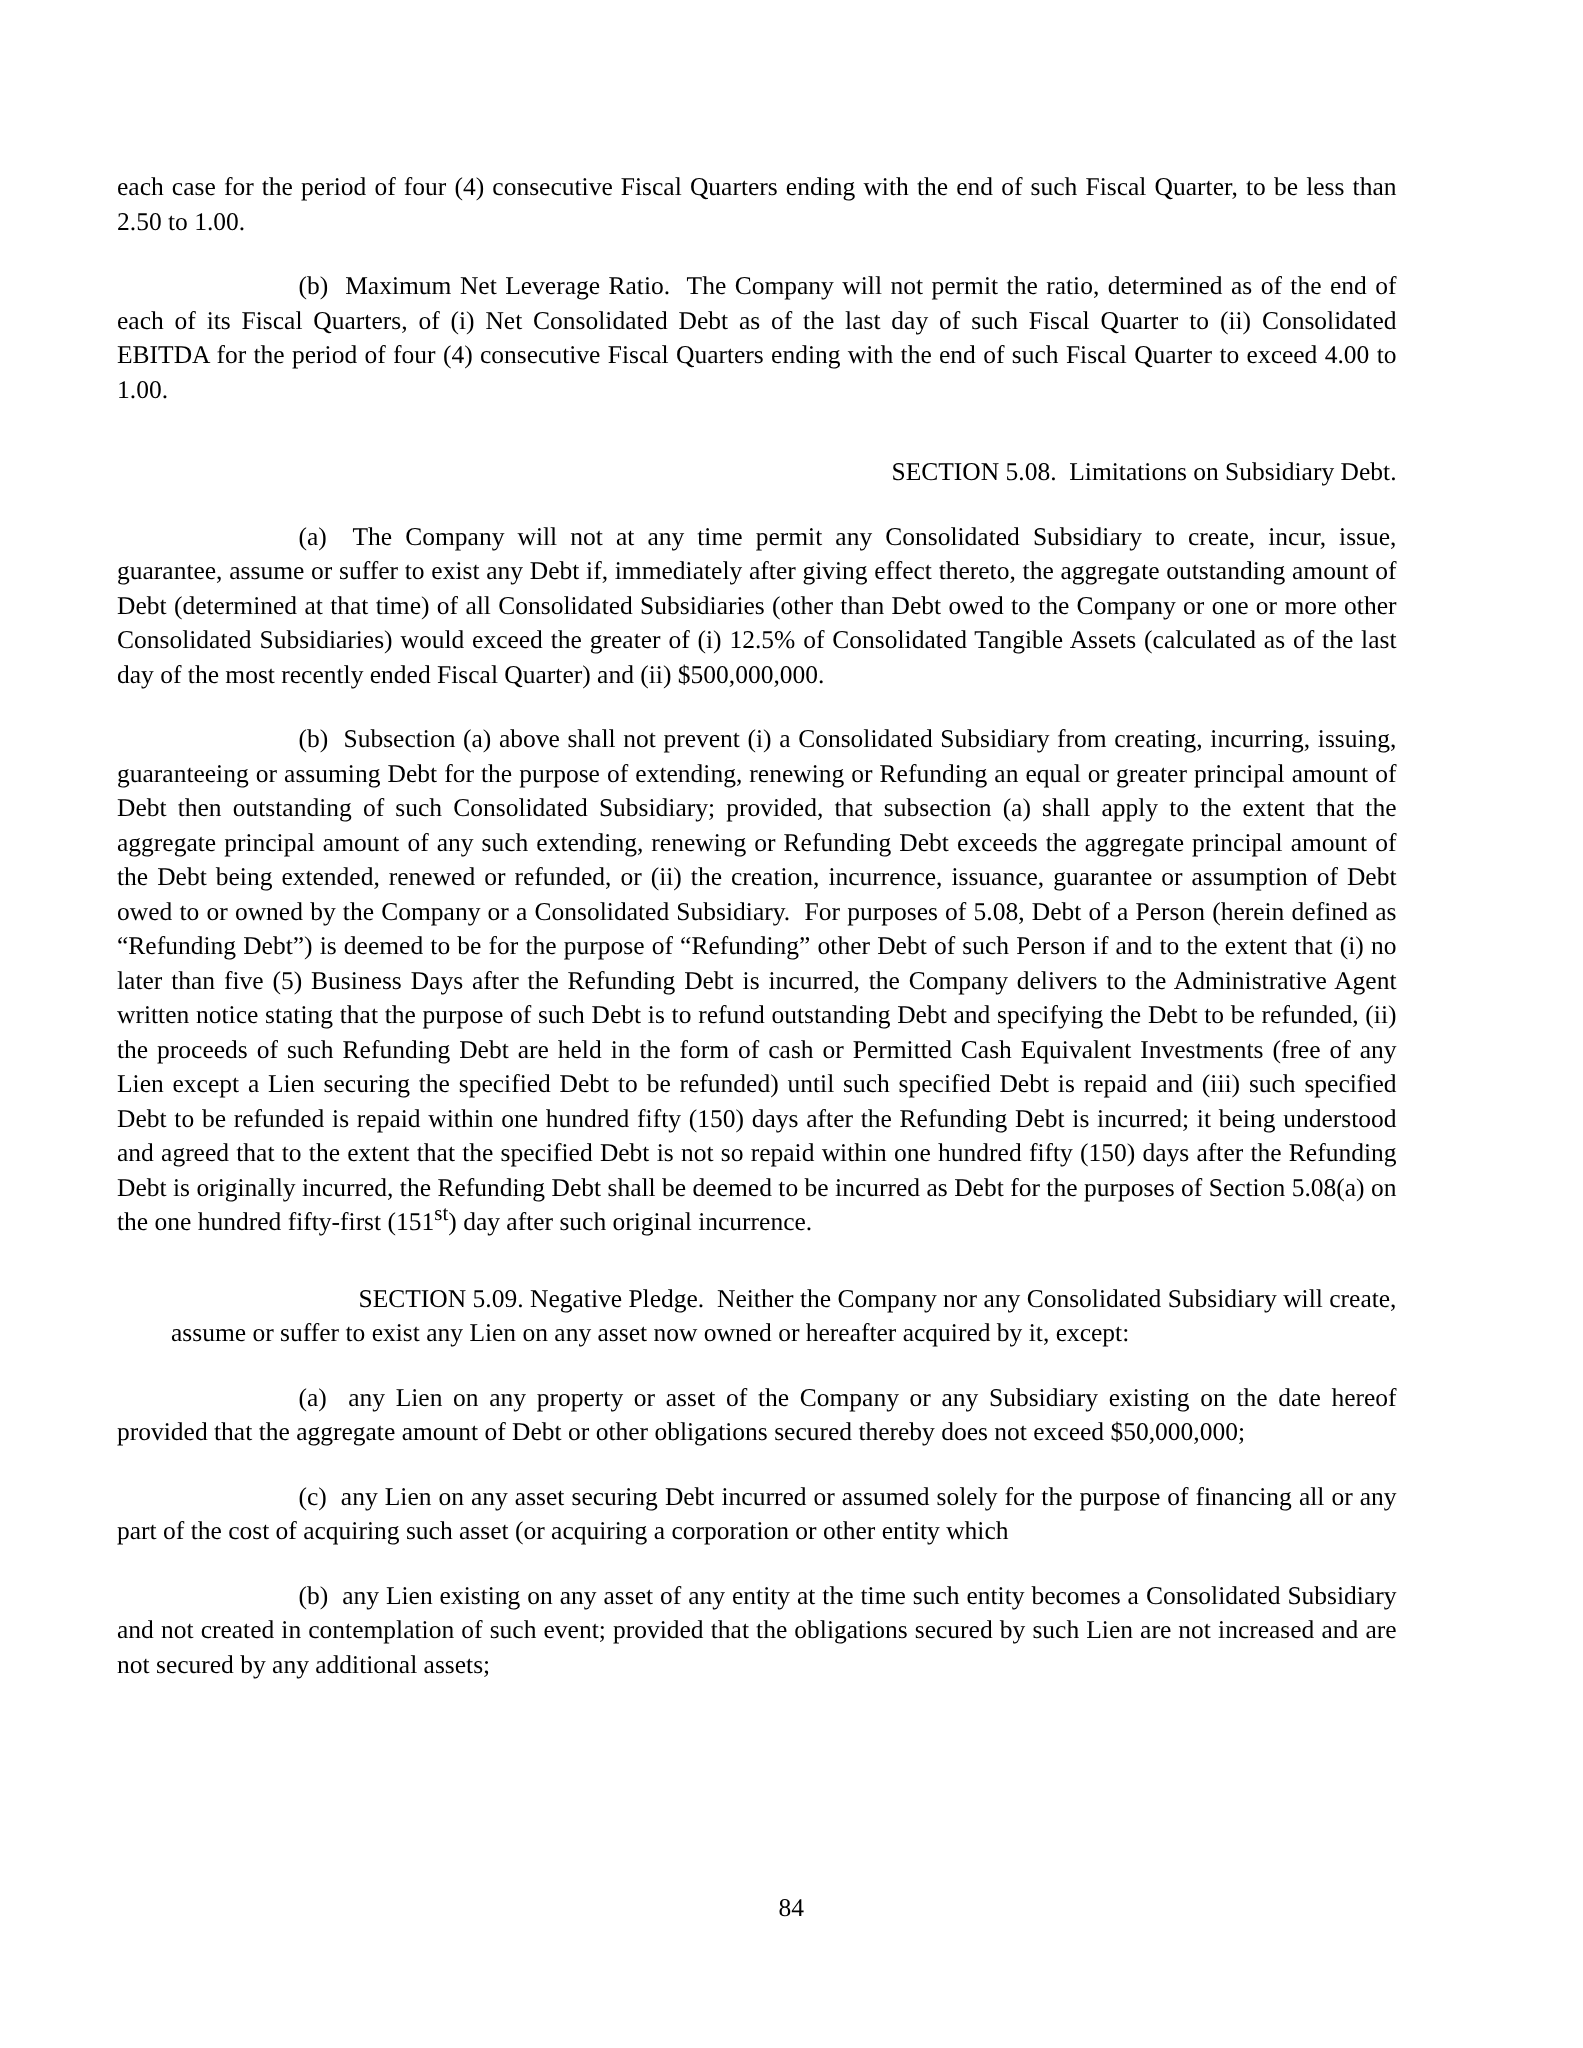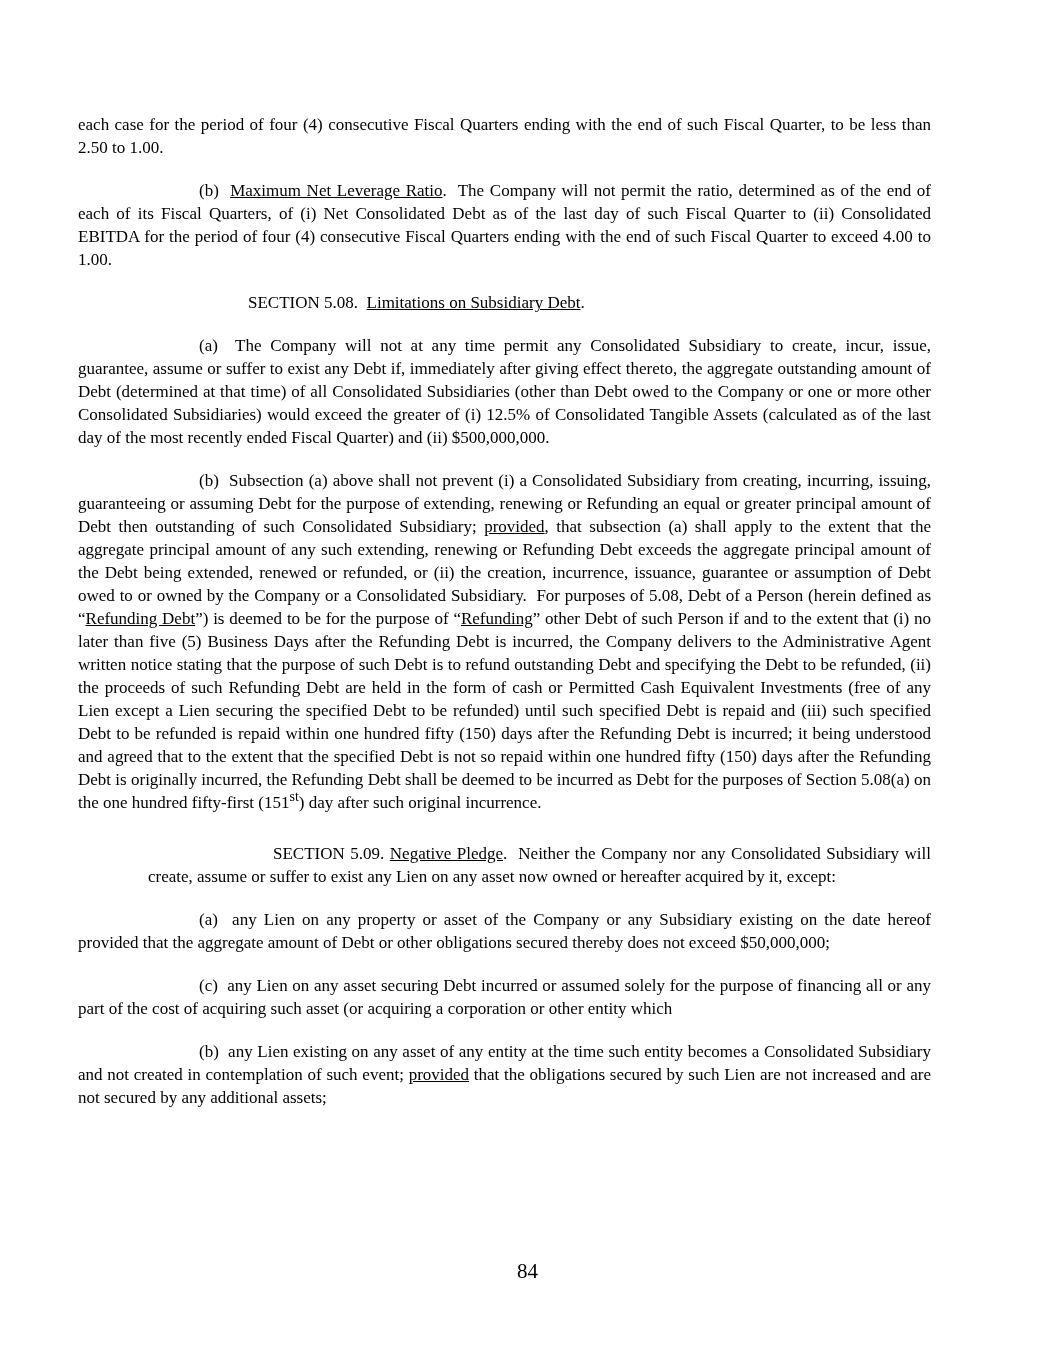--- a/index.html
+++ b/index.html
@@ -24,43 +24,43 @@
   }
   p {
     margin: 0;
     font-size: 17px;
     line-height: 23px;
     text-align: justify;
   }
   .para { margin-top: 20px; }
   .indent { text-indent: 121px; }
   .h-section {
-    margin-top: 20px;
+    margin-top: 32px;
     text-indent: 170px;
-    text-align: left;
+    text-align: right;
   }
   .sec509 {
     margin-top: 28px;
-    margin-left: 70px;
+    margin-left: 36px;
     text-indent: 125px;
   }
   .after-heading { }
-  .u { text-decoration: underline; }
+  .u { }
   sup {
     font-size: 14px;
     line-height: 0;
     vertical-align: super;
   }
   .page-number {
     position: absolute;
     left: 0;
     right: 0;
     top: 1260px;
     text-align: center;
-    font-size: 21px;
+    font-size: 17px;
     line-height: 23px;
   }
 </style>
 </head>
 <body>
 
 <div class="page">
 
   <p><span>each case for the period of four (4) consecutive Fiscal Quarters ending with the end of such Fiscal Quarter, to be less than 2.50 to 1.00.</span></p>
 

